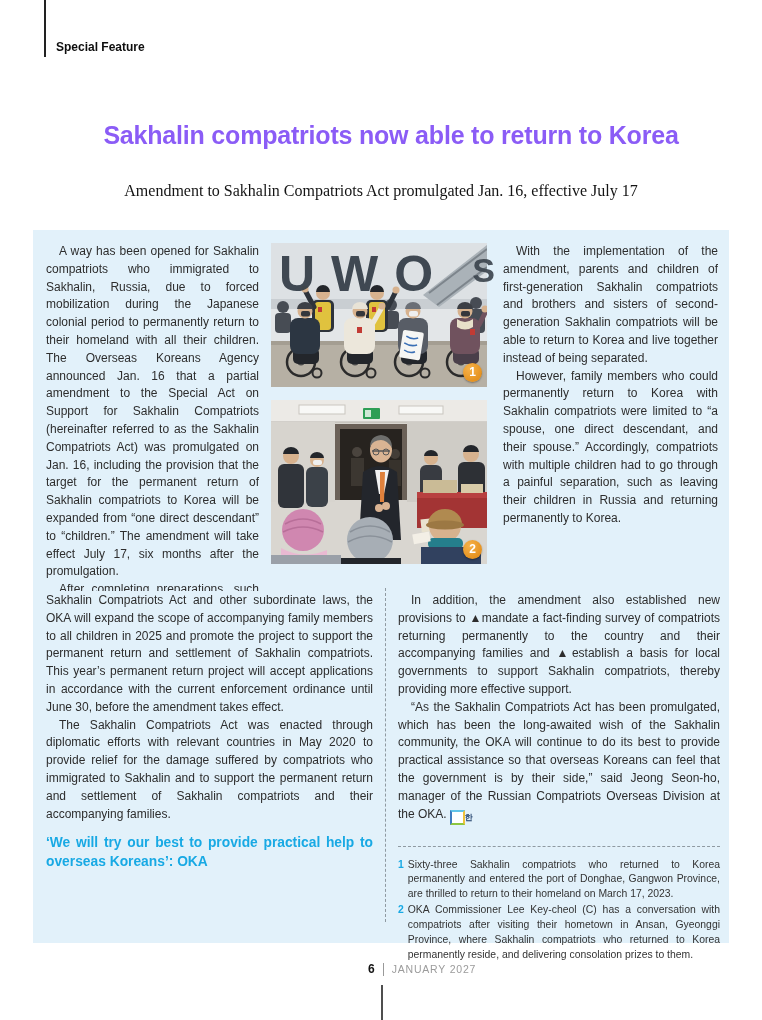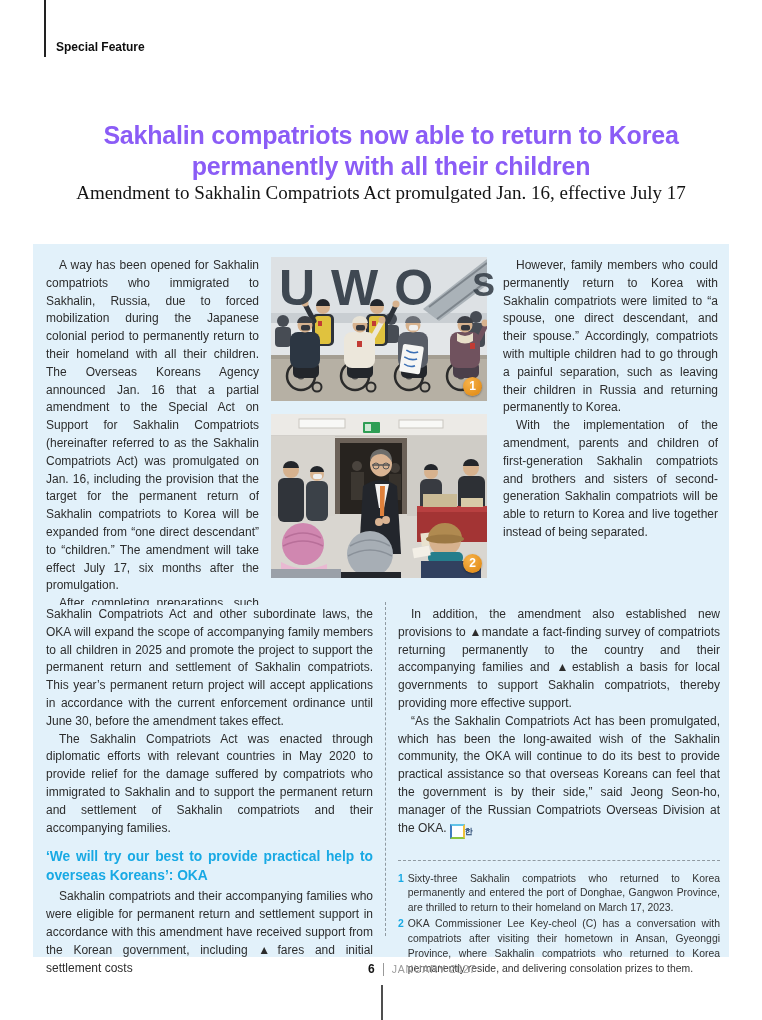--- a/index.html
+++ b/index.html
@@ -7,24 +7,24 @@
           font-family:"Liberation Sans", sans-serif; overflow:hidden; }
 
   
   .rule-left { position:absolute; left:44px; top:0; width:2px; height:57px; background:#222; }
   .eyebrow  { position:absolute; left:56px; top:40px; font-size:12px; font-weight:bold; color:#0e0e0e; }
 
   
   .title { position:absolute; left:0; top:110px; width:100%; margin:10px; text-align:center;
            color:#8b5cf6; font-size:25px; line-height:31px; font-weight:bold; letter-spacing:-0.2px; }
   .subtitle { position:absolute; left:0; top:182px; width:100%; margin:0; text-align:center;
-              font-family:"Liberation Serif", serif; font-weight:normal; font-size:19px; color:#141414; }
-
-  
-  .bluebox { position:absolute; left:33px; top:244px; width:696px; height:713px; background:#e2f1fa; }
+              font-family:"Liberation Serif", serif; font-weight:normal; font-size:16px; color:#141414; }
+
+  
+  .bluebox { position:absolute; left:33px; top:230px; width:696px; height:713px; background:#e2f1fa; }
 
   .col { position:absolute; font-size:12px; line-height:17.8px; color:#2d2d2d; text-align:justify; }
   .col p { margin:0; }
   p.ind { text-indent:13px; }
 
   .col-left-top  { left:13px;  top:13px;  width:213px; height:348px; overflow:hidden; }
   .col-right-top { left:470px; top:13px;  width:215px; height:352px; overflow:hidden; }
   .col-left-bottom  { left:13px;  top:362px; width:327px; }
   .col-right-bottom { left:365px; top:362px; width:322px; }
 
@@ -68,21 +68,21 @@
   .fold-line { position:absolute; left:381px; top:985px; width:2px; height:35px; background:#4f4f4f; }
 </style>
 </head>
 <body>
 
 <div class="page">
 
   <div class="rule-left"></div>
   <div class="eyebrow">Special Feature</div>
 
-  <h1 class="title"><span>Sakhalin compatriots now able to return to Korea</span><br><span>permanently with all their children</span></h1>
+  <h1 class="title"><span>Sakhalin compatriots now able to return to Korea</span><br></h1>
   <h2 class="subtitle">Amendment to Sakhalin Compatriots Act promulgated Jan. 16, effective July 17</h2>
 
   <div class="bluebox">
 
     <div class="col col-left-top">
       <p class="ind">A way has been opened for Sakhalin compatriots who immigrated to Sakhalin, Russia, due to forced mobilization during the Japanese colonial period to permanently return to their homeland with all their children. The Overseas Koreans Agency announced Jan. 16 that a partial amendment to the Special Act on Support for Sakhalin Compatriots (hereinafter referred to as the Sakhalin Compatriots Act) was promulgated on Jan. 16, including the provision that the target for the permanent return of Sakhalin compatriots to Korea will be expanded from “one direct descendant” to “children.” The amendment will take effect July 17, six months after the promulgation.</p>
       <p class="ind">After completing preparations, such as revising the Enforcement Decree of the</p>
     </div>
 
     <div class="photos">
@@ -259,31 +259,30 @@
             <rect x="157" y="138" width="35" height="11" rx="5" fill="#257e8c"></rect>
             <rect x="150" y="147" width="60" height="17" fill="#31415f"></rect>
             <rect x="142" y="133" width="17" height="10" fill="#f3efe6" transform="rotate(-10 150 138)"></rect>
           </g>
         </svg>
         <div class="badge">2</div>
       </figure>
     </div>
 
     <div class="col col-right-top">
+      <p class="ind">With the implementation of the amendment, parents and children of first-generation Sakhalin compatriots and brothers and sisters of second-generation Sakhalin compatriots will be able to return to Korea and live together instead of being separated.</p>
       <p class="ind">However, family members who could permanently return to Korea with Sakhalin compatriots were limited to “a spouse, one direct descendant, and their spouse.” Accordingly, compatriots with multiple children had to go through a painful separation, such as leaving their children in Russia and returning permanently to Korea.</p>
-      <p class="ind">With the implementation of the amendment, parents and children of first-generation Sakhalin compatriots and brothers and sisters of second-generation Sakhalin compatriots will be able to return to Korea and live together instead of being separated.</p>
     </div>
 
     <div class="vdash"></div>
 
     <div class="col col-left-bottom">
       <p>Sakhalin Compatriots Act and other subordinate laws, the OKA will expand the scope of accompanying family members to all children in 2025 and promote the project to support the permanent return and settlement of Sakhalin compatriots. This year’s permanent return project will accept applications in accordance with the current enforcement ordinance until June 30, before the amendment takes effect.</p>
       <p class="ind">The Sakhalin Compatriots Act was enacted through diplomatic efforts with relevant countries in May 2020 to provide relief for the damage suffered by compatriots who immigrated to Sakhalin and to support the permanent return and settlement of Sakhalin compatriots and their accompanying families.</p>
       <h3 class="subhead">‘We will try our best to provide practical help to overseas Koreans’: OKA</h3>
-      <p class="ind">Sakhalin compatriots and their accompanying families who were eligible for permanent return and settlement support in accordance with this amendment have received support from the Korean government, including ▲fares and initial settlement costs</p>
     </div>
 
     <div class="col col-right-bottom">
       <p class="ind">In addition, the amendment also established new provisions to ▲mandate a fact-finding survey of compatriots returning permanently to the country and their accompanying families and ▲establish a basis for local governments to support Sakhalin compatriots, thereby providing more effective support.</p>
       <p class="ind"><span>“As the Sakhalin Compatriots Act has been promulgated, which has been the long-awaited wish of the Sakhalin community, the OKA will continue to do its best to provide practical assistance so that overseas Koreans can feel that the government is by their side,” said Jeong Seon-ho, manager of the Russian Compatriots Overseas Division at the OKA.</span><span class="endmark">한</span></p>
       <hr class="dashed-hr">
       <div class="footnote">
         <span class="fn-num">1</span>
         <span>Sixty-three Sakhalin compatriots who returned to Korea permanently and entered the port of Donghae, Gangwon Province, are thrilled to return to their homeland on March 17, 2023.</span>
       </div>

